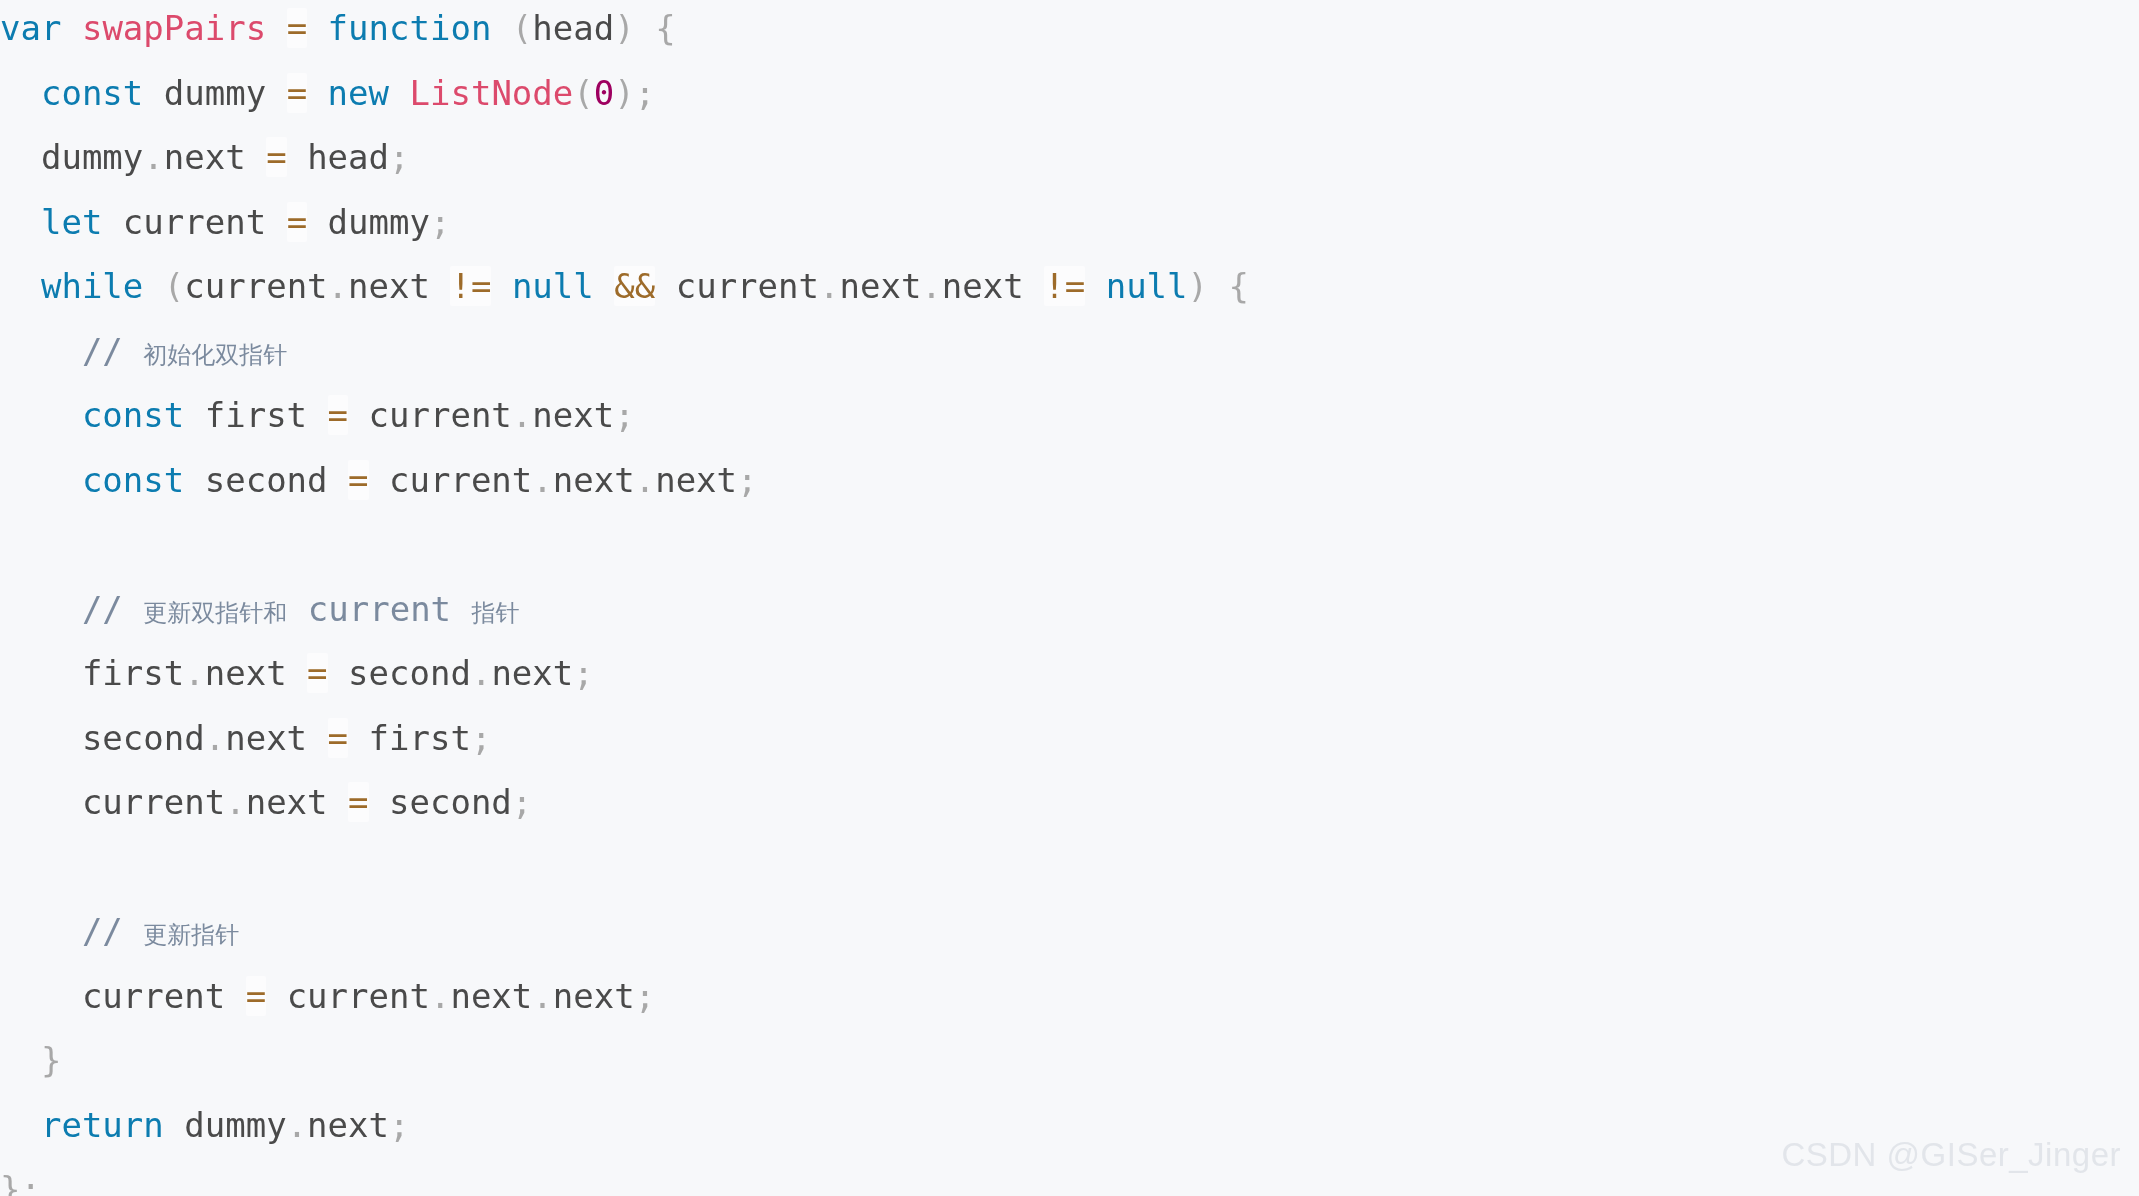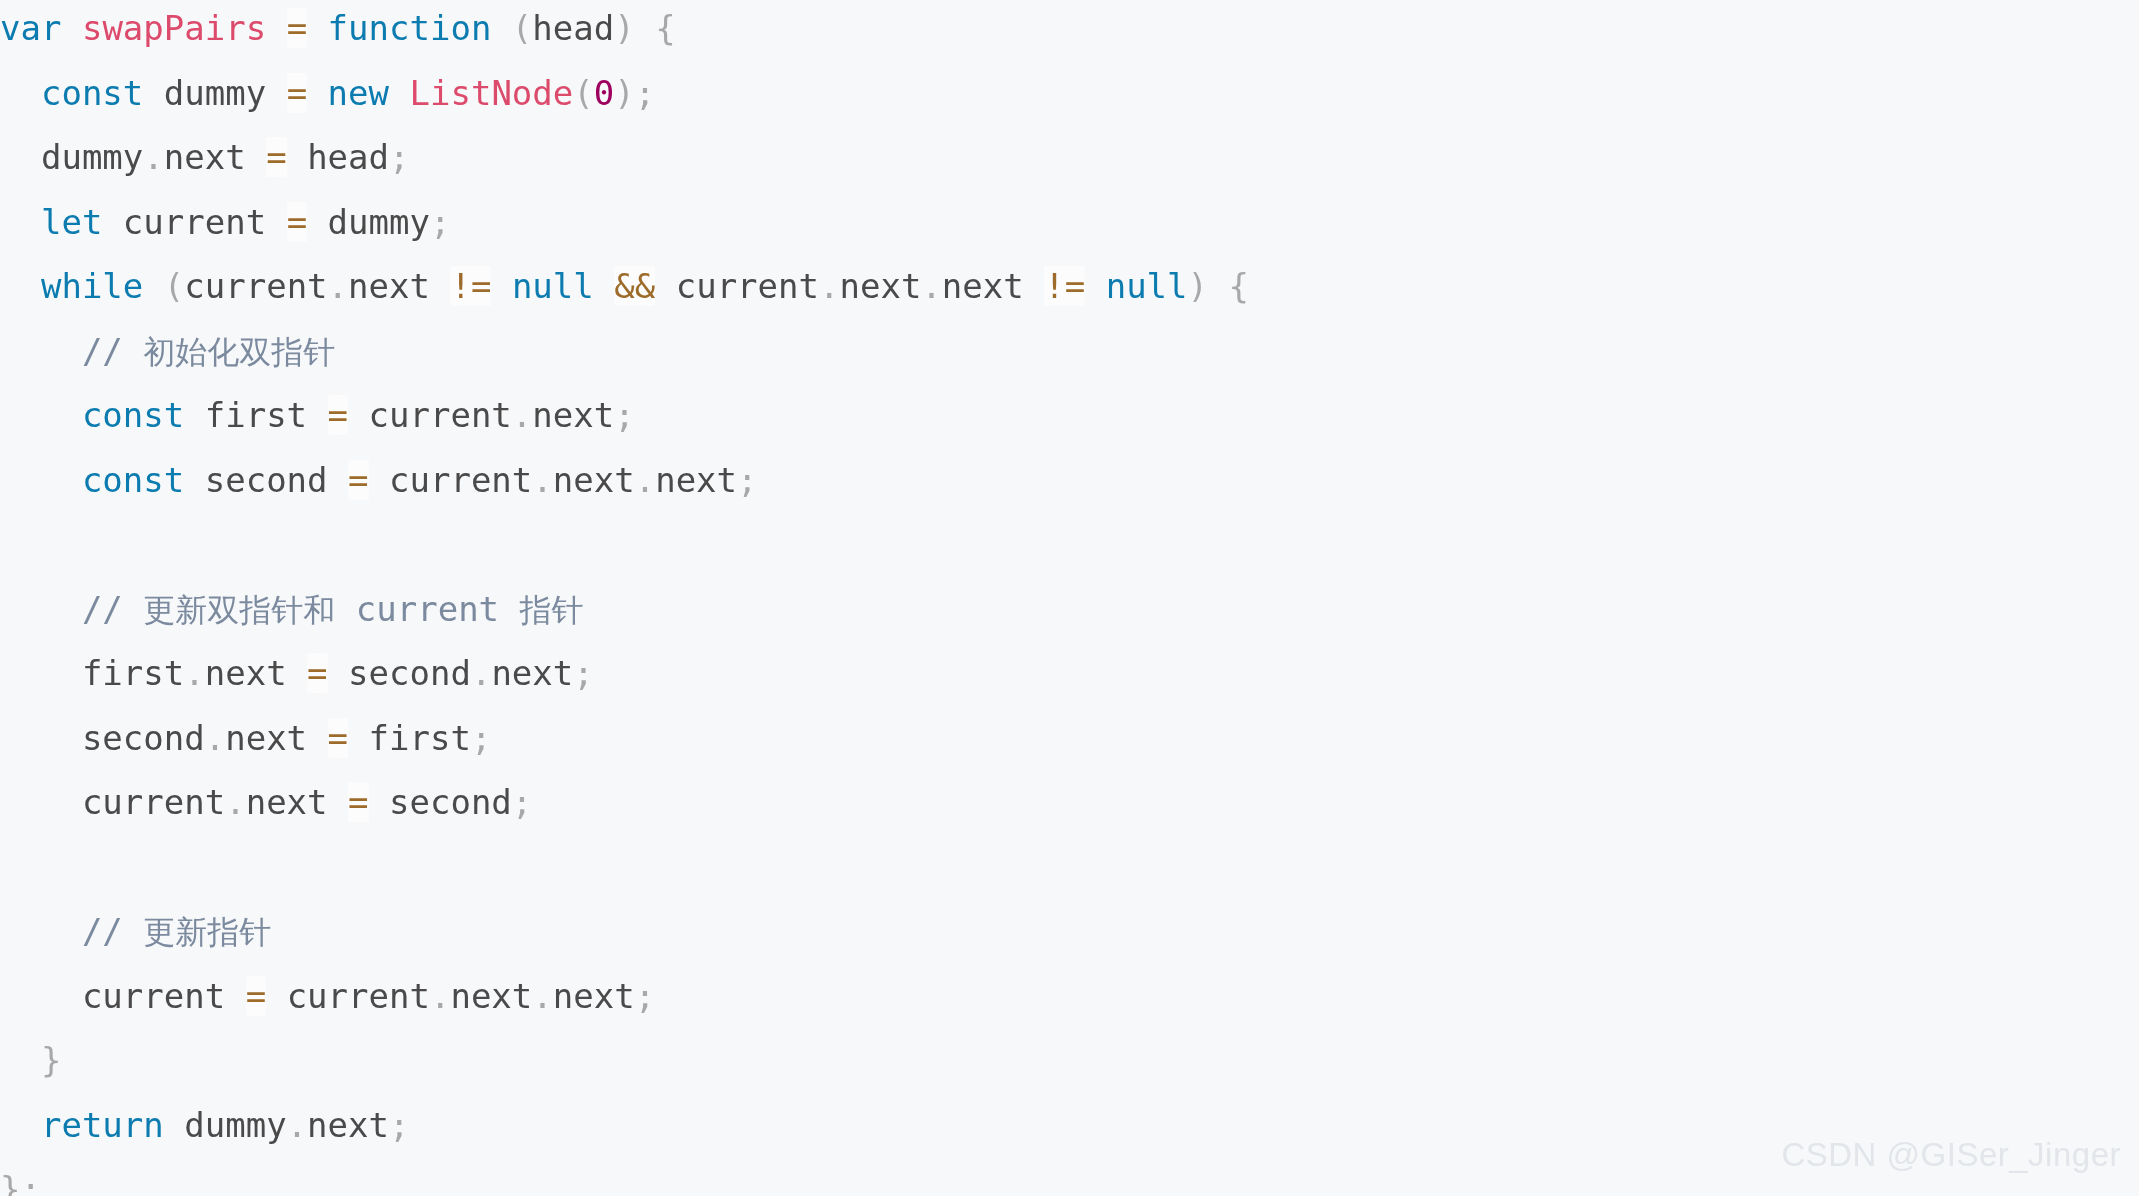--- a/index.html
+++ b/index.html
@@ -49,21 +49,21 @@
   .tok-cmt  { color: #7b8a9e; }
   .tok-op   {
     color: #9d6b2a;
     background: #fcfcfd;
     border-radius: 2px;
   }
 
   
   .cjk {
     font-family: Liberation Sans, sans-serif;
-    font-size: 32px;
+    font-size: 24px;
     text-align: center;
   }
 
   #watermark {
     position: absolute;
     right: 18px;
     bottom: 22px;
     font-family: "Liberation Sans", "DejaVu Sans", sans-serif;
     font-size: 33px;
     color: #e2e5ea;

